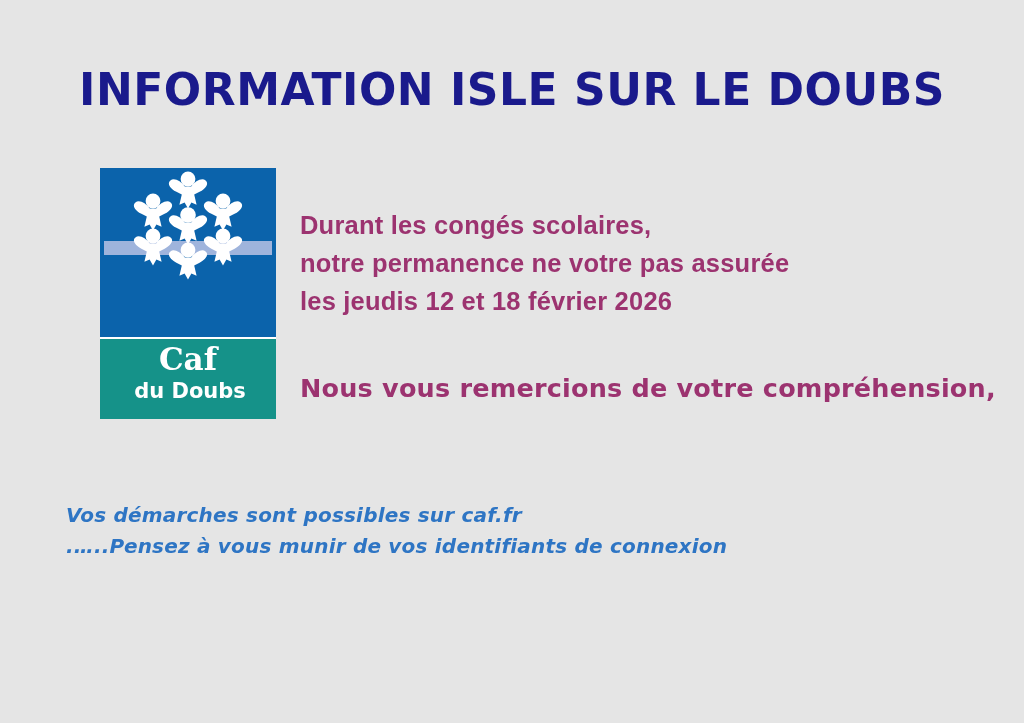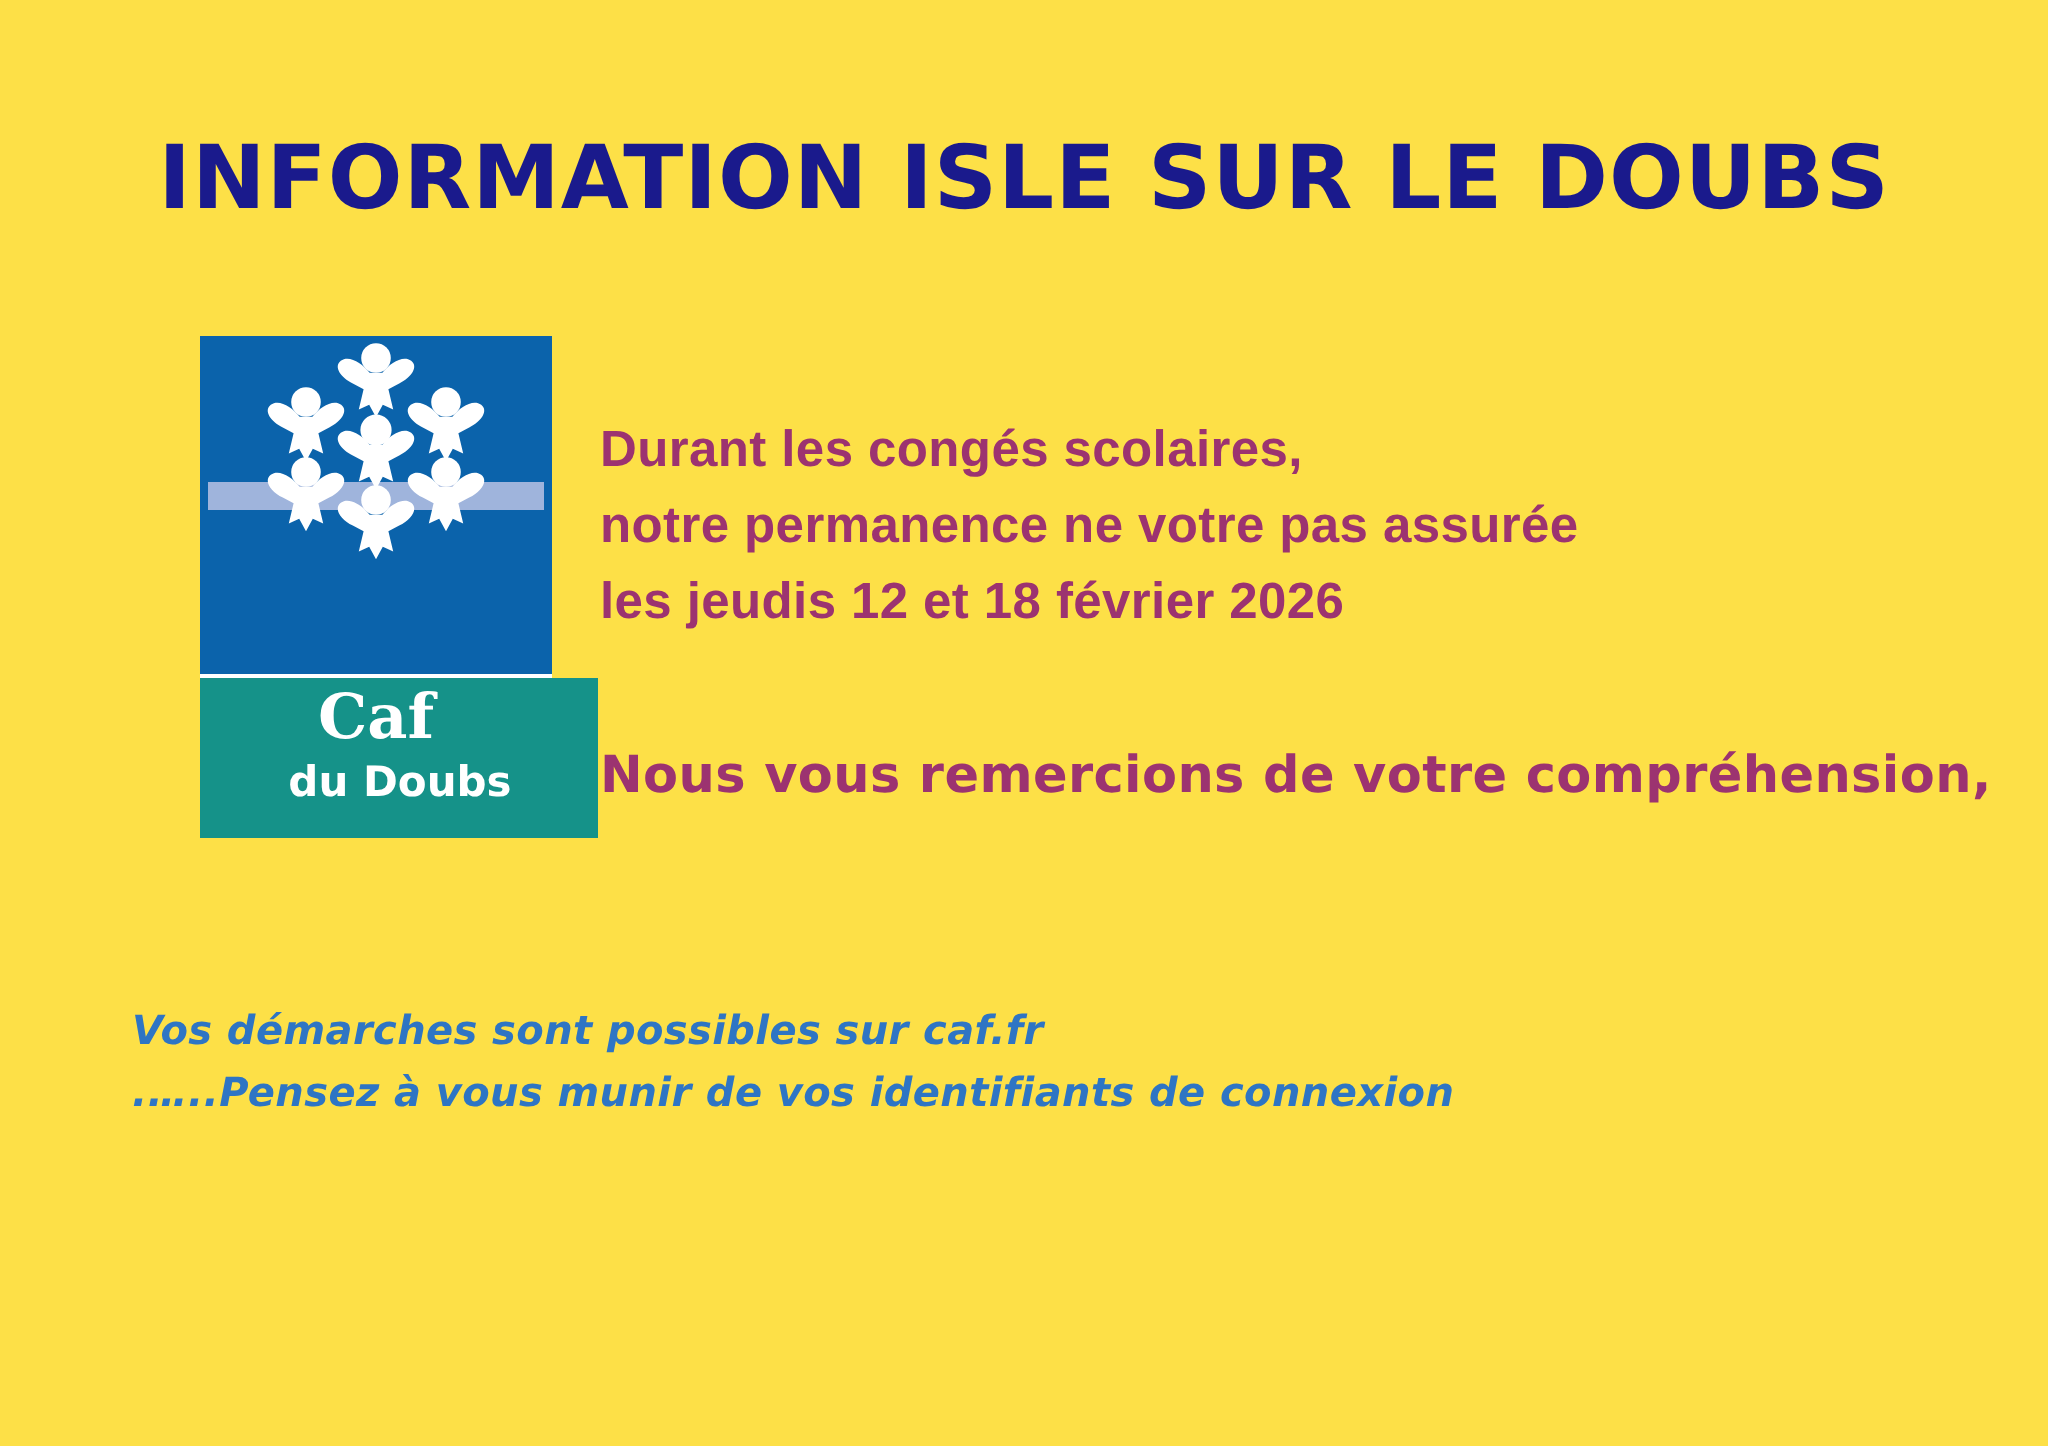--- a/index.html
+++ b/index.html
@@ -12,21 +12,21 @@
     height: 723px;
     position: relative;
     overflow: hidden;
     font-family: "DejaVu Sans", sans-serif;
     -webkit-font-smoothing: antialiased;
   }
 
   #poster {
     position: absolute;
     inset: 0;
-    background: #fde047;
+    background: #e5e5e5;
   }
 
   
   #page-title {
     position: absolute;
     left: 0;
     top: 64px;
     width: 1024px;
     text-align: center;
     font-family: "DejaVu Sans", sans-serif;
@@ -56,21 +56,20 @@
     overflow: hidden;
   }
   .logo-bottom {
     position: absolute;
     left: 0;
     top: 171px;
     width: 176px;
     height: 80px;
     background: #159289;
     overflow: hidden;
-    padding-left: 23px;
   }
   .logo-band {
     position: absolute;
     left: 4px;
     top: 73px;
     width: 168px;
     height: 14px;
     background: #9fb4dc;
   }
   .logo-figures {
@@ -101,21 +100,21 @@
     width: 176px;
     text-align: center;
     color: #ffffff;
     font-family: "DejaVu Serif", serif;
     font-weight: bold;
     font-size: 31px;
     line-height: 34px;
   }
   .logo-dept {
     position: absolute;
-    left: 12px;
+    left: 2px;
     top: 40px;
     width: 176px;
     text-align: center;
     color: #ffffff;
     font-family: "DejaVu Sans", sans-serif;
     font-weight: bold;
     font-size: 21px;
     line-height: 25px;
   }
 

